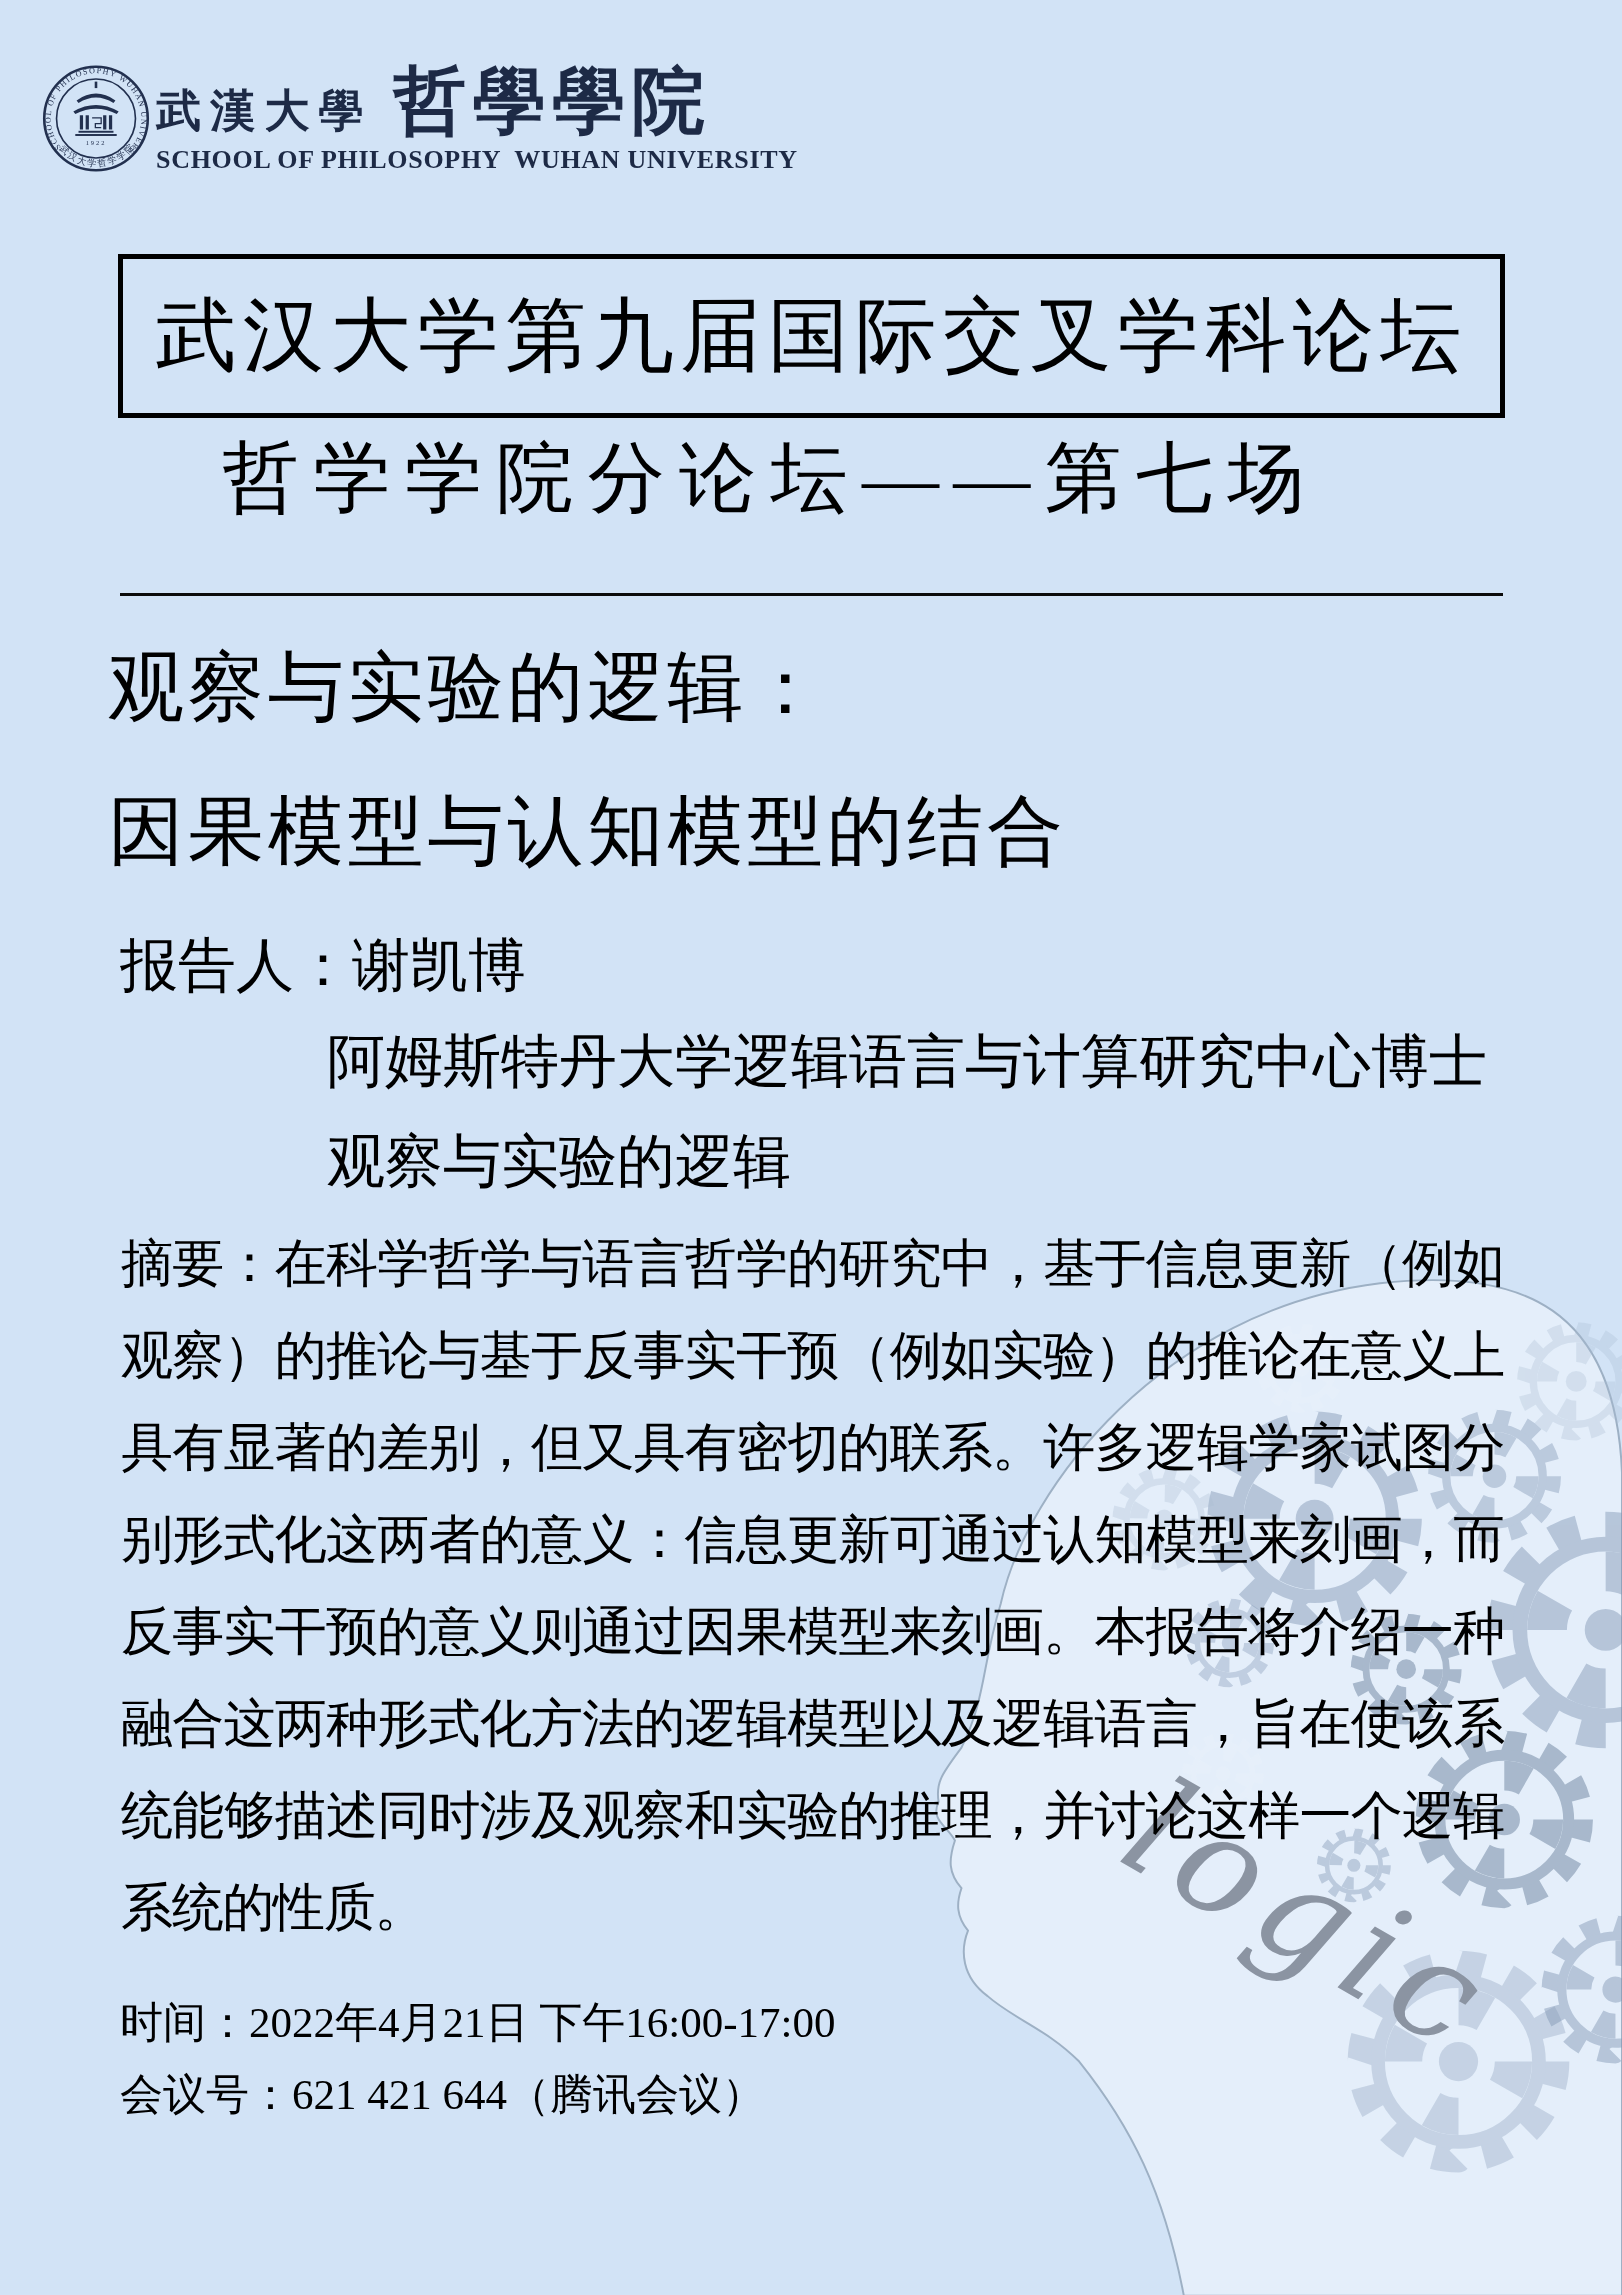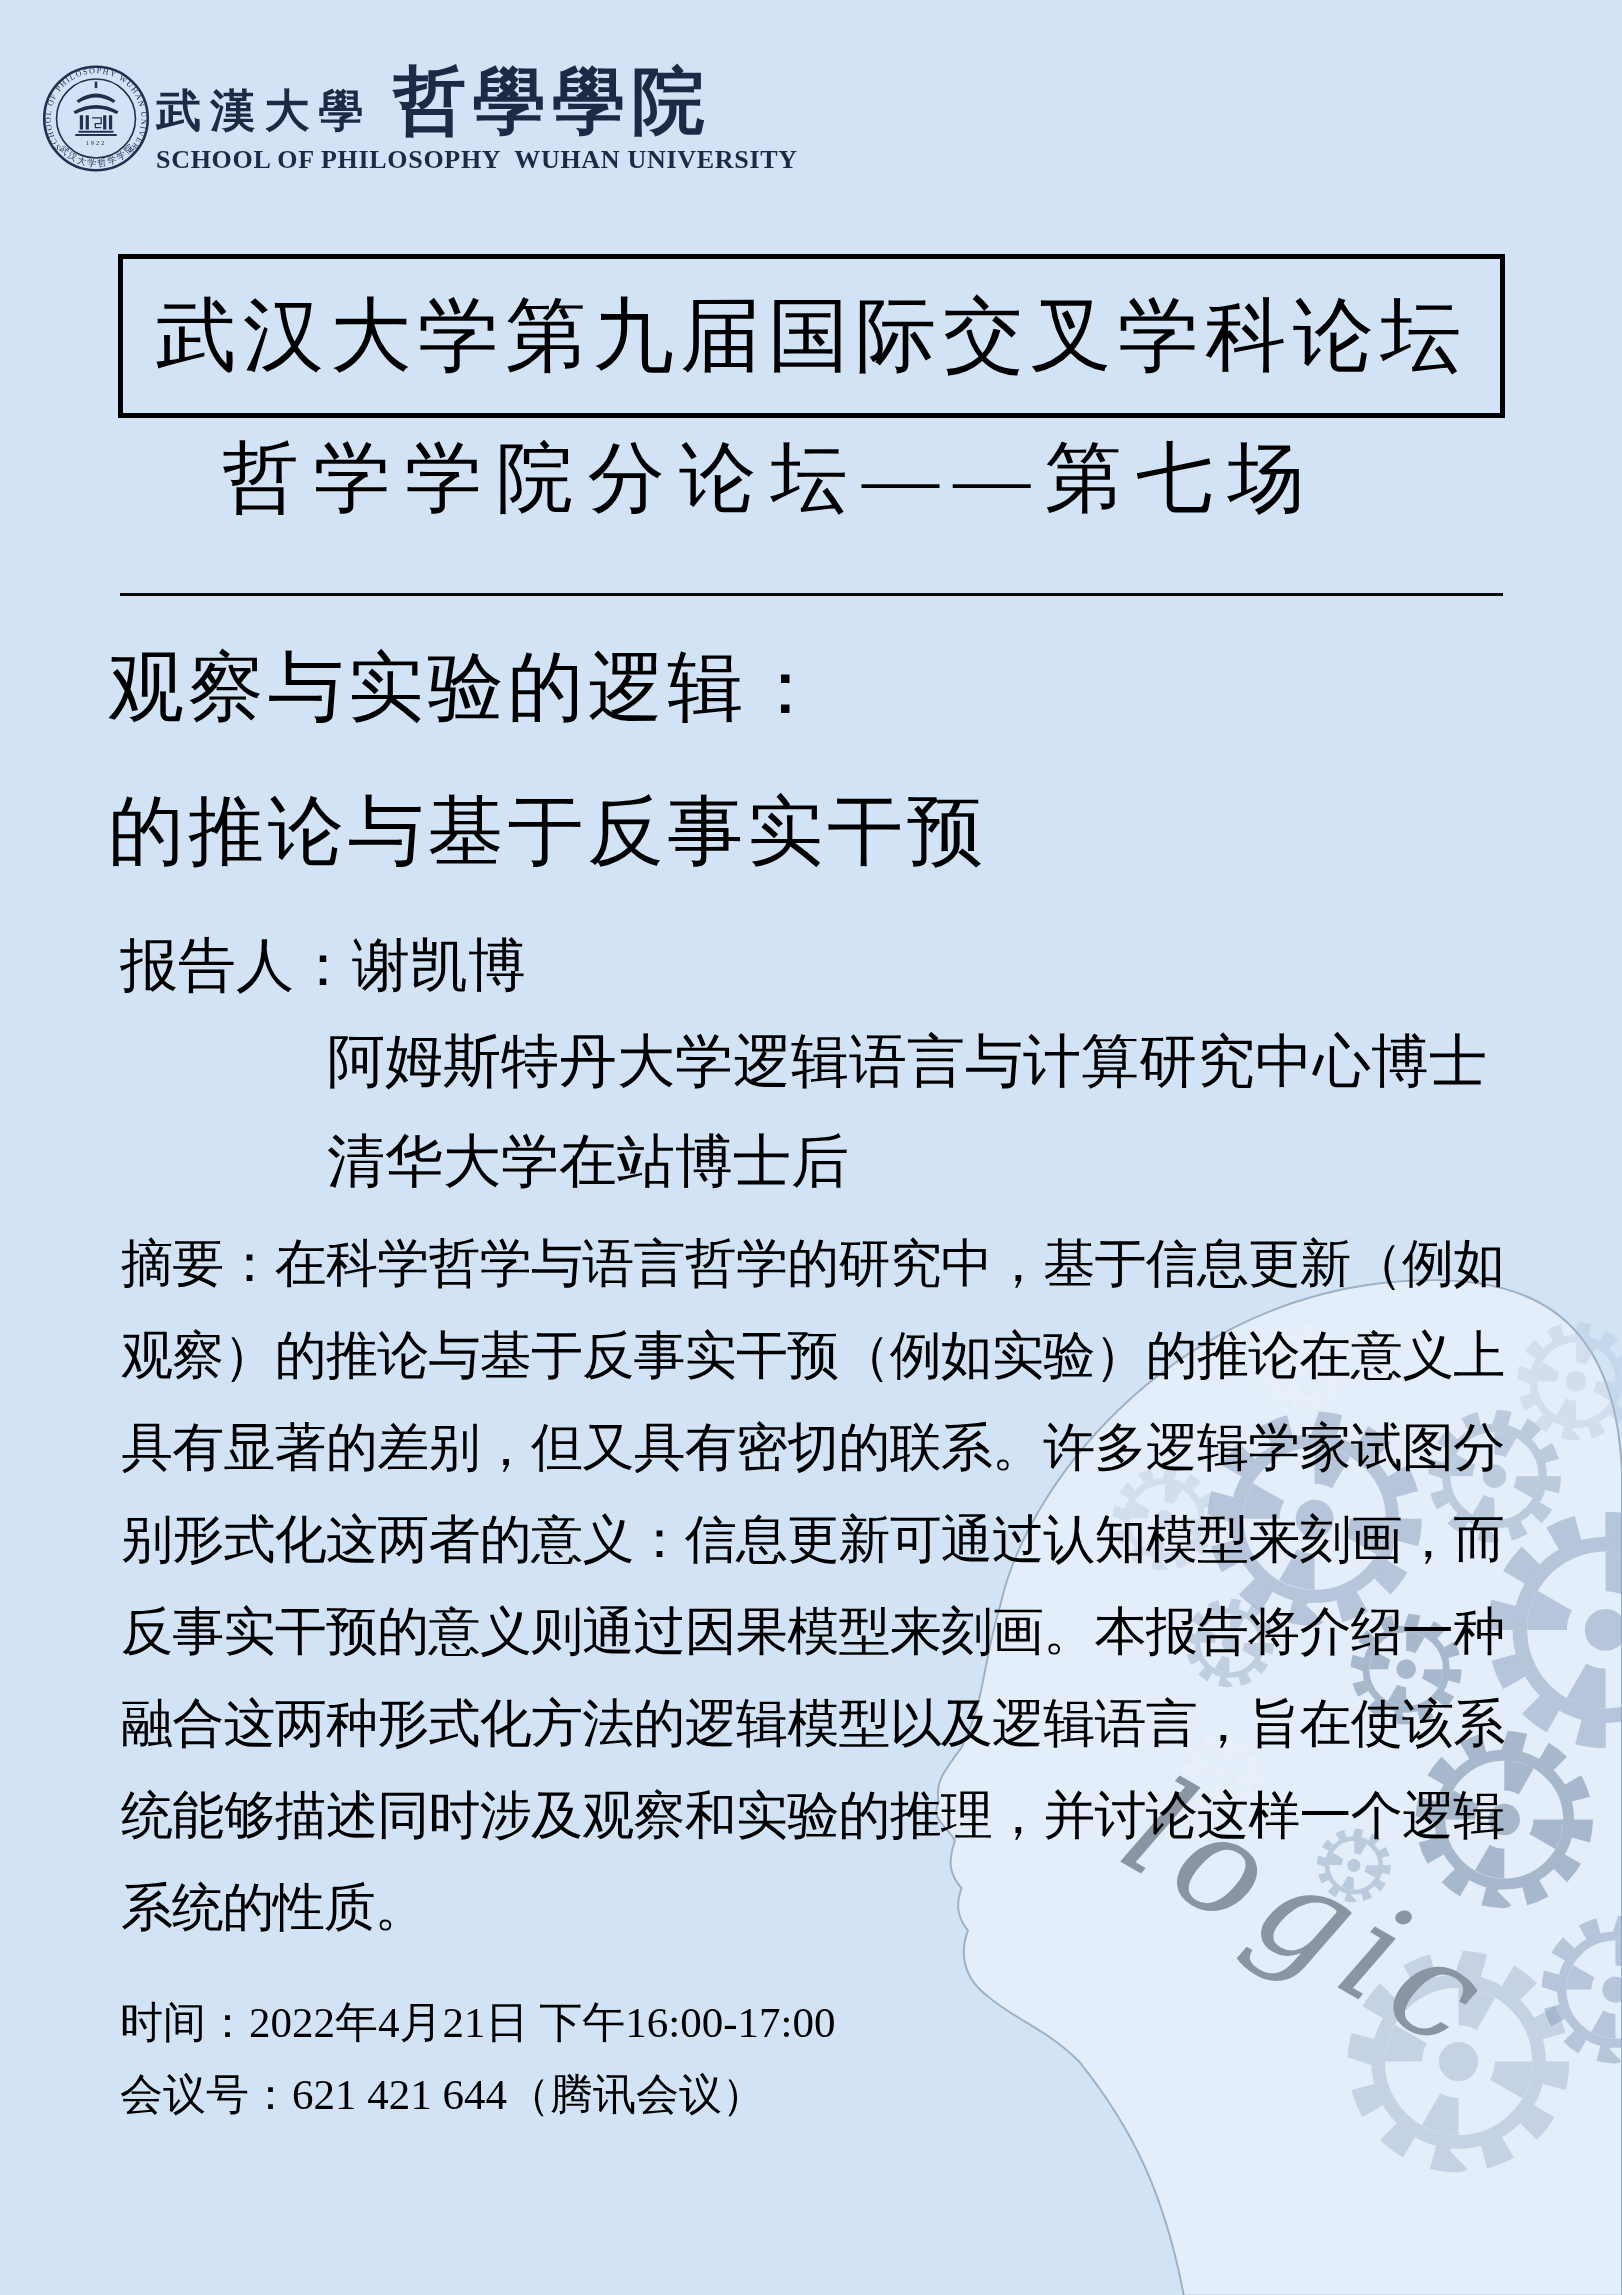--- a/index.html
+++ b/index.html
@@ -141,25 +141,25 @@
 
   <div class="layer title-box">
     <div class="t">武汉大学第九届国际交叉学科论坛</div>
   </div>
 
   <div class="layer subtitle">哲学学院分论坛——第七场</div>
 
   <div class="layer divider"></div>
 
   <div class="layer talk-title tt1">观察与实验的逻辑：</div>
-  <div class="layer talk-title tt2">的推论与基于反事实干预</div>
+  <div class="layer talk-title tt2">因果模型与认知模型的结合</div>
 
   <div class="layer speaker sp1">报告人：谢凯博</div>
   <div class="layer affil af1">阿姆斯特丹大学逻辑语言与计算研究中心博士</div>
-  <div class="layer affil af2">清华大学在站博士后</div>
+  <div class="layer affil af2">观察与实验的逻辑</div>
 
   <div class="layer abstract">摘要：在科学哲学与语言哲学的研究中，基于信息更新（例如观察）的推论与基于反事实干预（例如实验）的推论在意义上具有显著的差别，但又具有密切的联系。许多逻辑学家试图分别形式化这两者的意义：信息更新可通过认知模型来刻画，而反事实干预的意义则通过因果模型来刻画。本报告将介绍一种融合这两种形式化方法的逻辑模型以及逻辑语言，旨在使该系统能够描述同时涉及观察和实验的推理，并讨论这样一个逻辑系统的性质。</div>
 
   <div class="layer meta-line meta1">时间：2022年4月21日 下午16:00-17:00</div>
   <div class="layer meta-line meta2">会议号：621 421 644（腾讯会议）</div>
 
 </div>
 
 
 </body></html>

